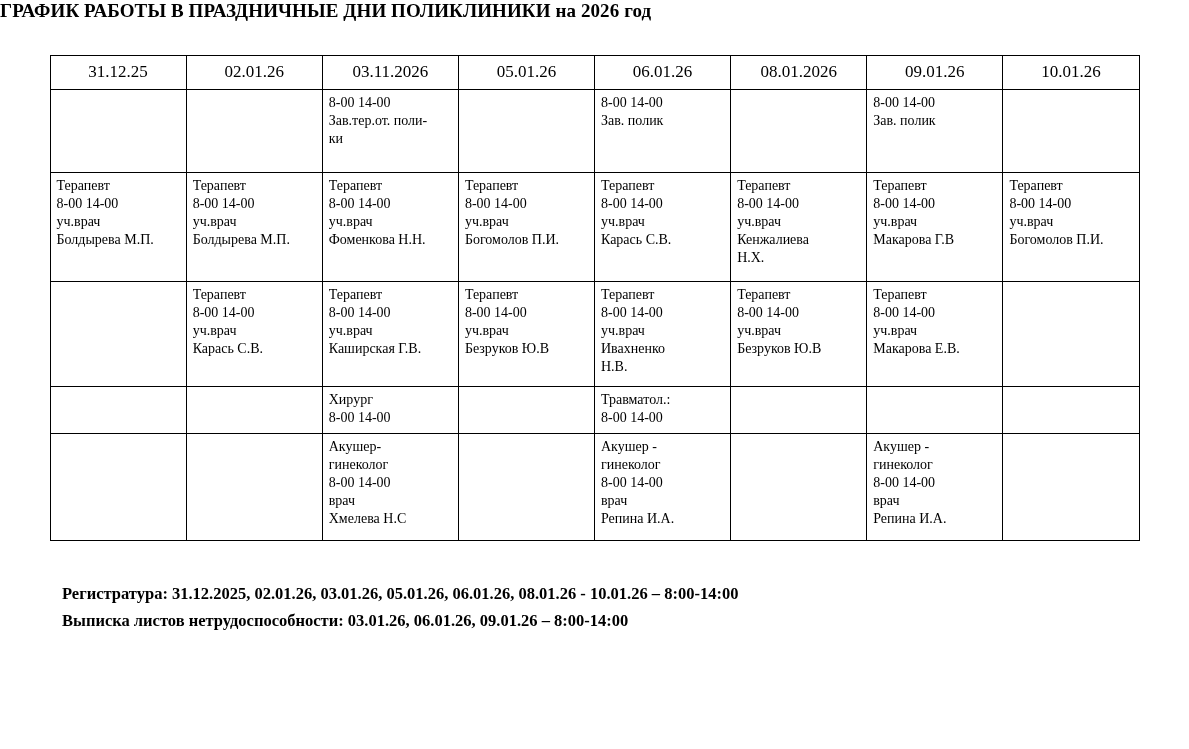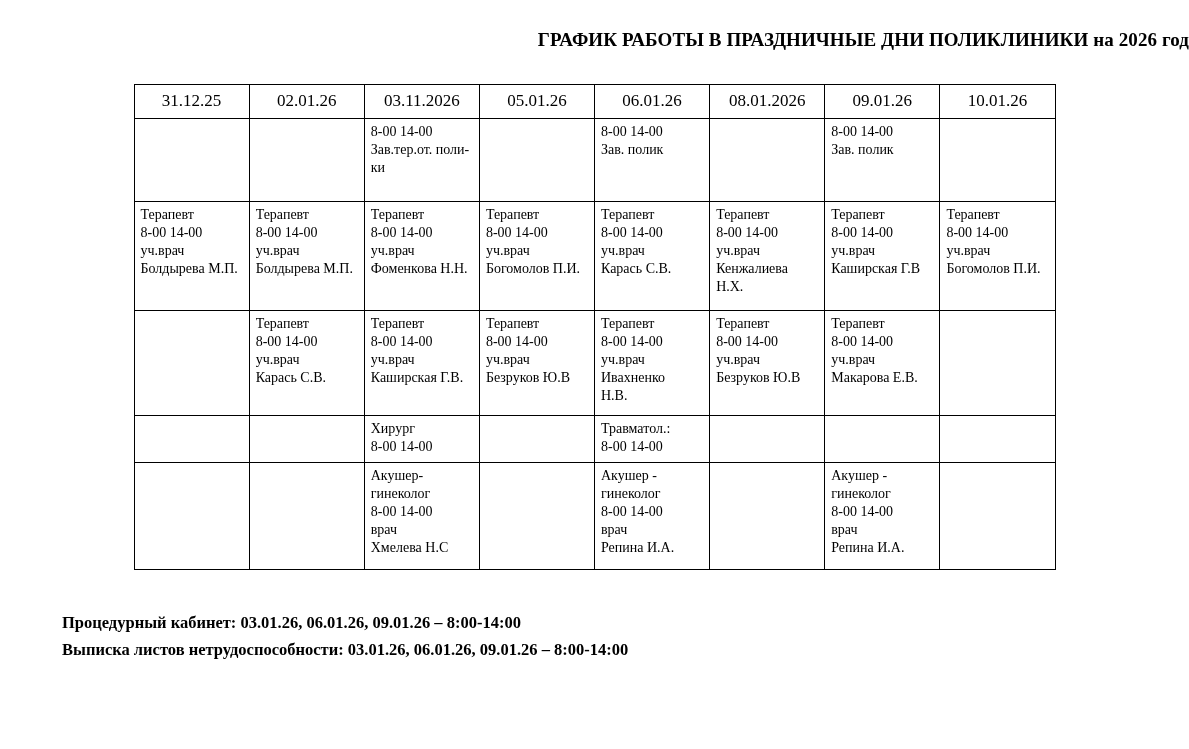--- a/index.html
+++ b/index.html
@@ -15,30 +15,29 @@
     position: relative;
     overflow: hidden;
   }
   .page {
     position: relative;
     width: 1189px;
     height: 749px;
     box-sizing: border-box;
   }
   .doc-title {
-    text-align: right;
+    text-align: left;
     font-size: 19px;
     font-weight: bold;
-    margin-top: 29px;
     letter-spacing: 0.1px;
   }
   table.schedule {
     border-collapse: collapse;
     margin: 33px auto 12px auto;
-    width: 922px;
+    width: 1090px;
     table-layout: fixed;
     padding-left: 28px;
   }
   table.schedule td, table.schedule th {
     border: 1px solid #000000;
     vertical-align: top;
     padding: 4px 6px 6px 6px;
     font-size: 14px;
     line-height: 1.29;
     font-weight: normal;
@@ -150,21 +149,21 @@
           <span class="cellline">Терапевт</span>
           <span class="cellline">8-00 14-00</span>
           <span class="cellline spell">уч.врач</span>
           <span class="cellline spell">Кенжалиева</span>
           <span class="cellline">Н.Х.</span>
         </td>
         <td>
           <span class="cellline">Терапевт</span>
           <span class="cellline">8-00 14-00</span>
           <span class="cellline spell">уч.врач</span>
-          <span class="cellline">Каширская Г.В</span>
+          <span class="cellline">Макарова Г.В</span>
         </td>
         <td>
           <span class="cellline">Терапевт</span>
           <span class="cellline">8-00 14-00</span>
           <span class="cellline spell">уч.врач</span>
           <span class="cellline">Богомолов П.И.</span>
         </td>
       </tr>
 
       <tr class="row-h3">
@@ -251,17 +250,17 @@
           <span class="cellline">8-00 14-00</span>
           <span class="cellline">врач</span>
           <span class="cellline">Репина И.А.</span>
         </td>
         <td></td>
       </tr>
     </tbody>
   </table>
 
   <div class="notes">
-    <div>Процедурный кабинет: 03.01.26, 06.01.26, 09.01.26 – 8:00-14:00</div>
+    <div>Регистратура: 31.12.2025, 02.01.26, 03.01.26, 05.01.26, 06.01.26, 08.01.26 - 10.01.26 – 8:00-14:00</div>
     <div>Выписка листов нетрудоспособности: 03.01.26, 06.01.26, 09.01.26 – 8:00-14:00</div>
   </div>
 
 </div>
 
 </body></html>

